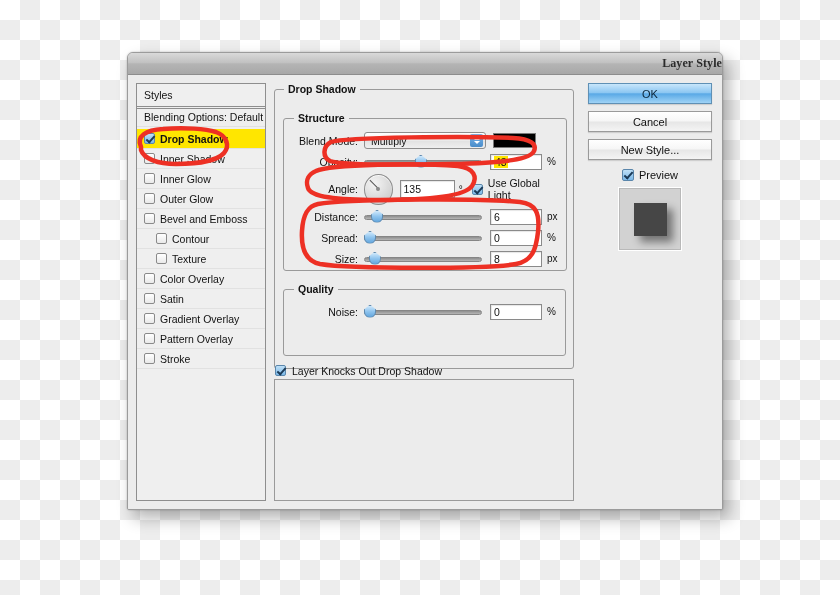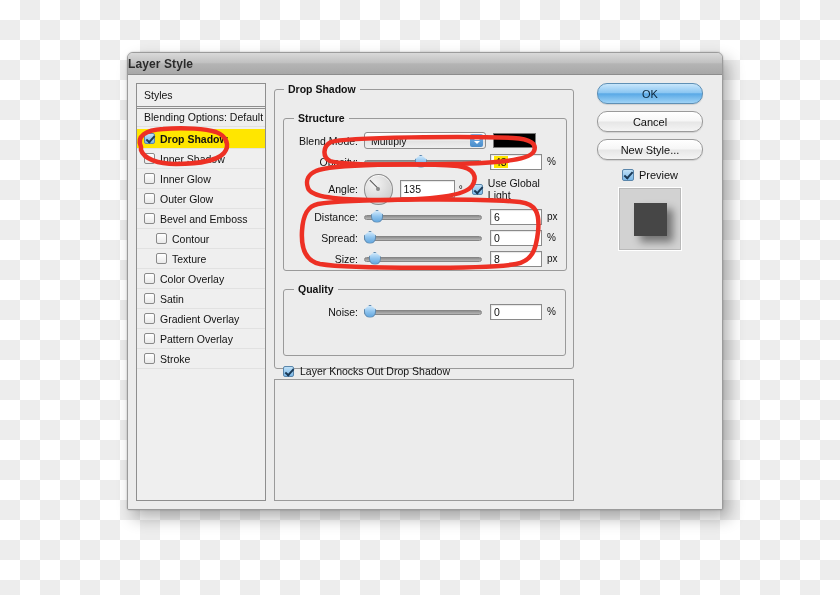--- a/index.html
+++ b/index.html
@@ -27,21 +27,21 @@
     background: #ececec;
     border: 1px solid #9b9b9b;
     border-radius: 6px 6px 2px 2px;
     box-shadow: 6px 8px 16px rgba(0,0,0,0.30), 0 0 2px rgba(0,0,0,0.25);
     overflow: hidden;
   }
   #titlebar {
     height: 22px;
     background: linear-gradient(to bottom, #d9d9d9 0%, #c2c2c2 45%, #b4b4b4 52%, #a8a8a8 100%);
     border-bottom: 1px solid #8d8d8d;
-    display: flex; align-items: center; justify-content: flex-start;
+    display: flex; align-items: center; justify-content: flex-end; font-family: Liberation Serif, serif;
   }
   #titlebar .title {
     font-size: 12px; font-weight: bold; color: #2b2b2b;
     letter-spacing: 0.1px;
   }
   #dialog-body {
     position: relative;
     height: 435px;
     background: #ececec;
     padding: 8px;
@@ -231,44 +231,44 @@
     border-left: 1px solid #8a8a8a;
     display: flex; align-items: center; justify-content: center;
   }
   .contour-box .cbtn i {
     width: 0; height: 0;
     border-left: 4px solid transparent; border-right: 4px solid transparent;
     border-top: 5px solid #1b1b1b;
   }
 
   .knockout-row {
-    position: absolute; left: 8px; top: 270px;
-    display: flex; align-items: flex-end;
+    position: absolute; left: 0; top: 270px;
+    display: flex; align-items: flex-start;
     font-size: 10.5px; color: #111;
   }
   .knockout-row .cb { margin-right: 6px; }
 
   
   #main-lower {
     position: absolute; left: 0; top: 296px;
     width: 300px; height: 122px;
     border: 1px solid #9a9a9a;
     background: #ececec;
   }
 
   
   #right-panel {
     position: absolute;
     left: 456px; top: 8px;
     width: 132px;
     display: flex; flex-direction: column; align-items: center;
   }
   .btn {
-    width: 106px; height: 21px;
-    border-radius: 10px;
+    width: 124px; height: 21px;
+    border-radius: 0;
     border: 1px solid #9a9a9a;
     background: linear-gradient(to bottom, #ffffff 0%, #f6f6f6 48%, #e6e6e6 52%, #f4f4f4 100%);
     font-size: 11px; color: #111;
     display: flex; align-items: center; justify-content: center;
     margin-bottom: 7px;
     box-shadow: 0 1px 1px rgba(0,0,0,0.12);
   }
   .btn.default {
     background: linear-gradient(to bottom, #c8e6fb 0%, #8dc7f2 45%, #5aa9e6 52%, #9fd3f6 100%);
     border-color: #5f90b5;

